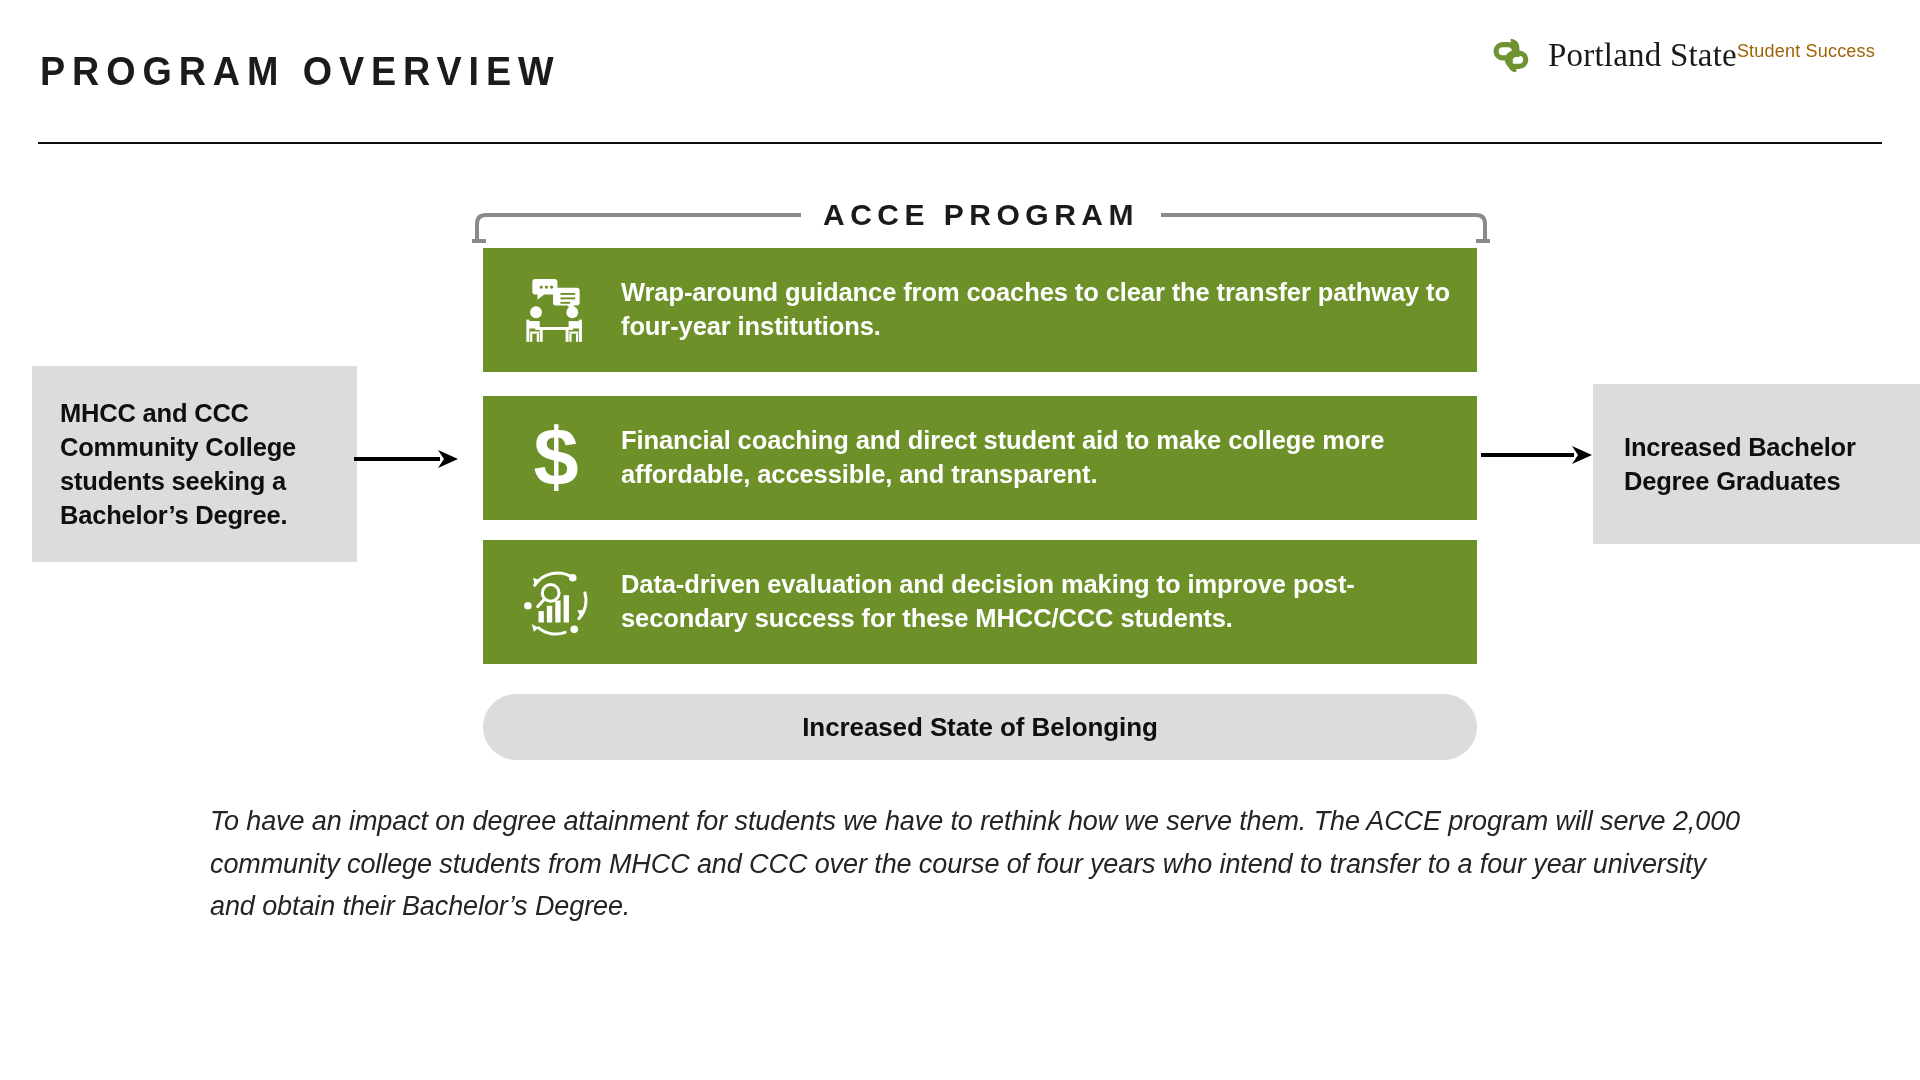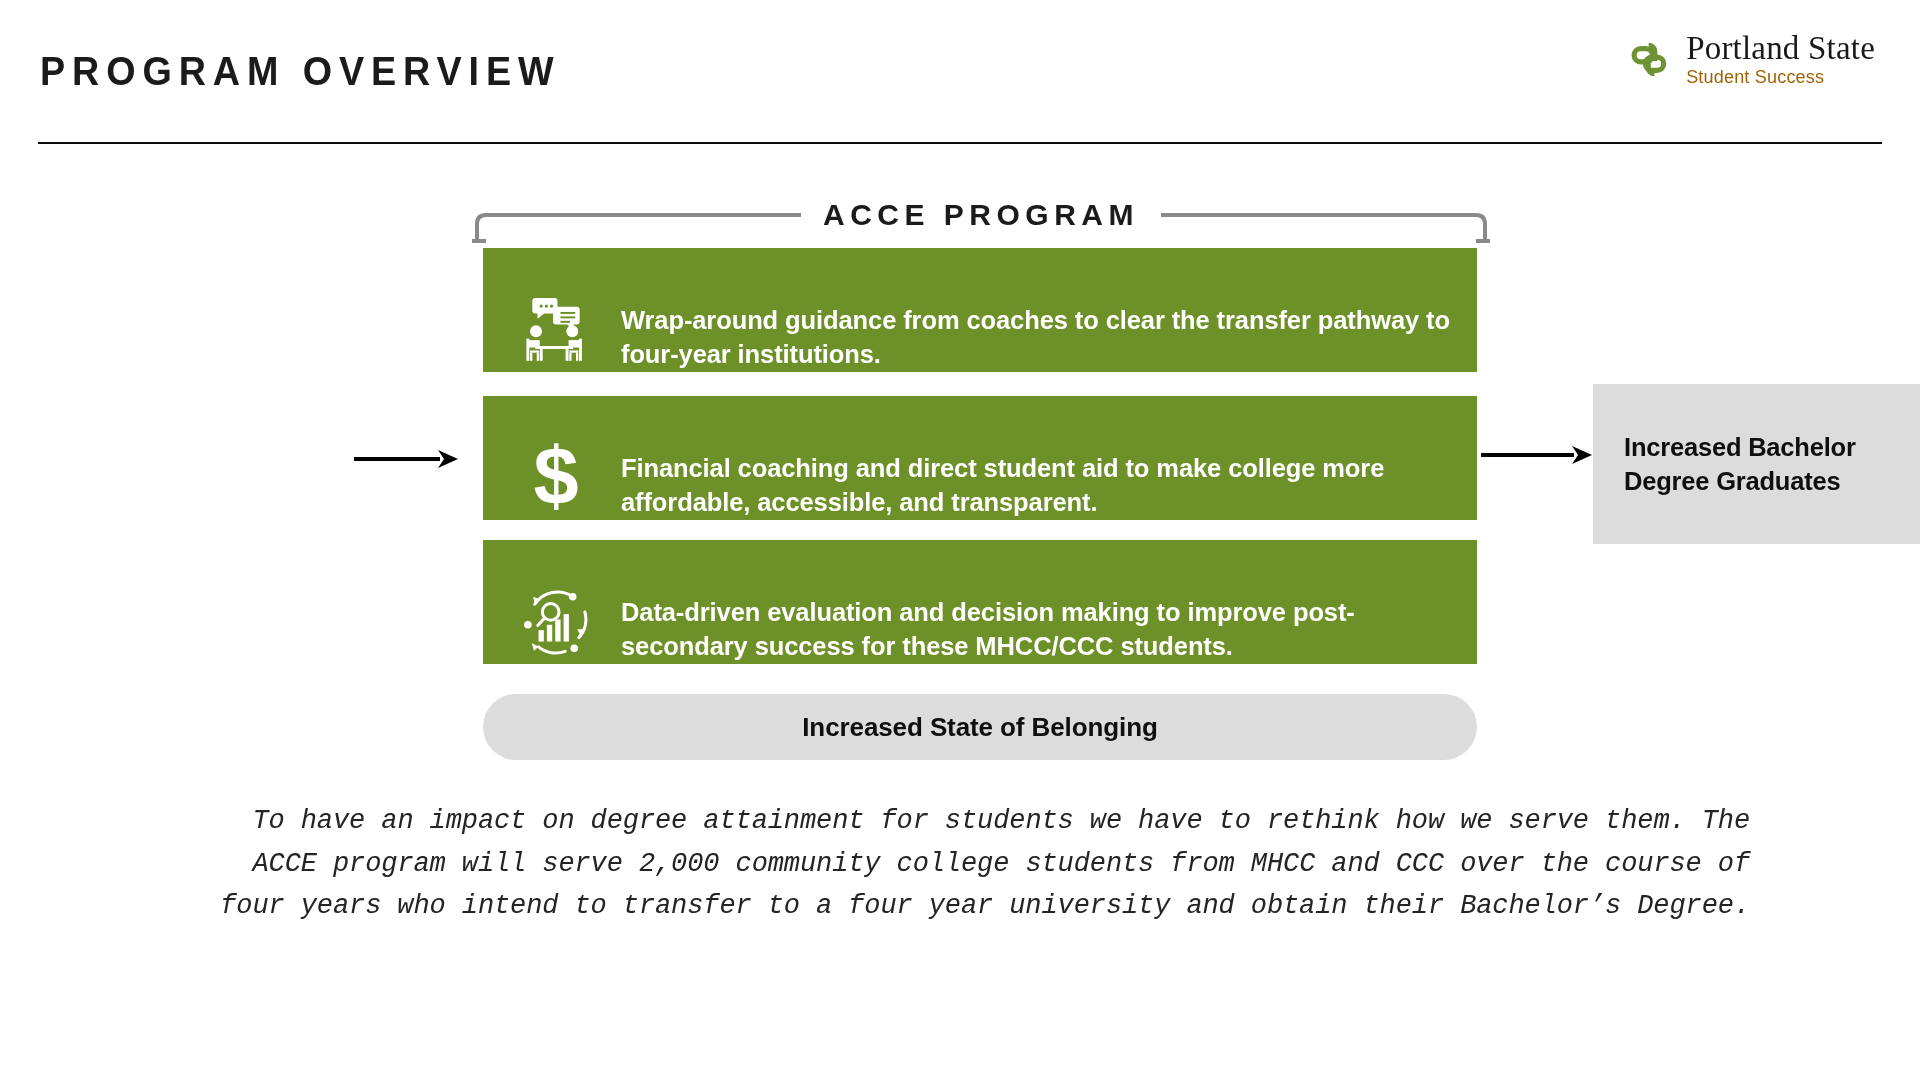--- a/index.html
+++ b/index.html
@@ -40,21 +40,21 @@
 
   
   .logo {
     position:absolute;
     right:45px; top:32px;
     display:flex;
     align-items:center;
     gap:11px;
   }
   .logo-mark { width:47px; height:47px; flex:none; }
-  .logo-text { display:flex; flex-direction:column; line-height:1; }
+  .logo-text { display:flex; flex-direction:row; line-height:1; }
   .logo-main {
     font-family:"Liberation Serif","DejaVu Serif",serif;
     font-size:33px;
     color:#1a1a1a;
     letter-spacing:0.2px;
   }
   .logo-sub {
     font-family:"Liberation Sans", sans-serif;
     font-size:18px;
     color:#a16207;
@@ -83,21 +83,21 @@
     white-space:nowrap;
   }
 
   
   .green-box {
     position:absolute;
     left:483px;
     width:994px;
     background:#6d9128;
     display:flex;
-    align-items:flex-end;
+    align-items:center;
     padding-left:30px;
     padding-right:26px;
   }
   #box-1 { top:248px; height:124px; }
   #box-2 { top:396px; height:124px; }
   #box-3 { top:540px; height:124px; }
 
   .box-icon {
     width:86px; height:86px;
     flex:none;
@@ -163,22 +163,22 @@
   
   .arrow { position:absolute; }
   #arrow-left  { left:354px;  top:448px; }
   #arrow-right { left:1481px; top:444px; }
 
   
   .caption {
     position:absolute;
     left:210px; top:800px;
     width:1540px;
-    text-align:right;
-    font-family:Liberation Mono, monospace;
+    text-align:left;
+    font-family:Liberation Sans, sans-serif;
     font-style:italic;
     font-size:27px;
     line-height:1.58;
     color:#242424;
     letter-spacing:-0.1px;
   }
 </style>
 </head>
 <body>
 
@@ -290,20 +290,23 @@
         </g>
       </svg>
     </span>
     <span class="box-text">Data-driven evaluation and decision making to improve post-secondary success for these MHCC/CCC students.</span>
   </div>
 
   <div class="pill">
     <span class="pill-text">Increased State of Belonging</span>
   </div>
 
+  <div id="input-box" class="side-box">
+    <span class="side-text"> MHCC and CCC Community College students seeking a Bachelor’s Degree.</span>
+  </div>
 
   <div id="output-box" class="side-box">
     <span class="side-text">Increased Bachelor Degree Graduates</span>
   </div>
 
   <span id="arrow-left" class="arrow">
     <svg width="105" height="22" viewBox="0 0 105 22" aria-hidden="true">
       <line x1="0" y1="11" x2="86" y2="11" stroke="#000000" stroke-width="4"></line>
       <path d="M84 2 L104 11 L84 20 L90 11 z" fill="#000000"></path>
     </svg>

